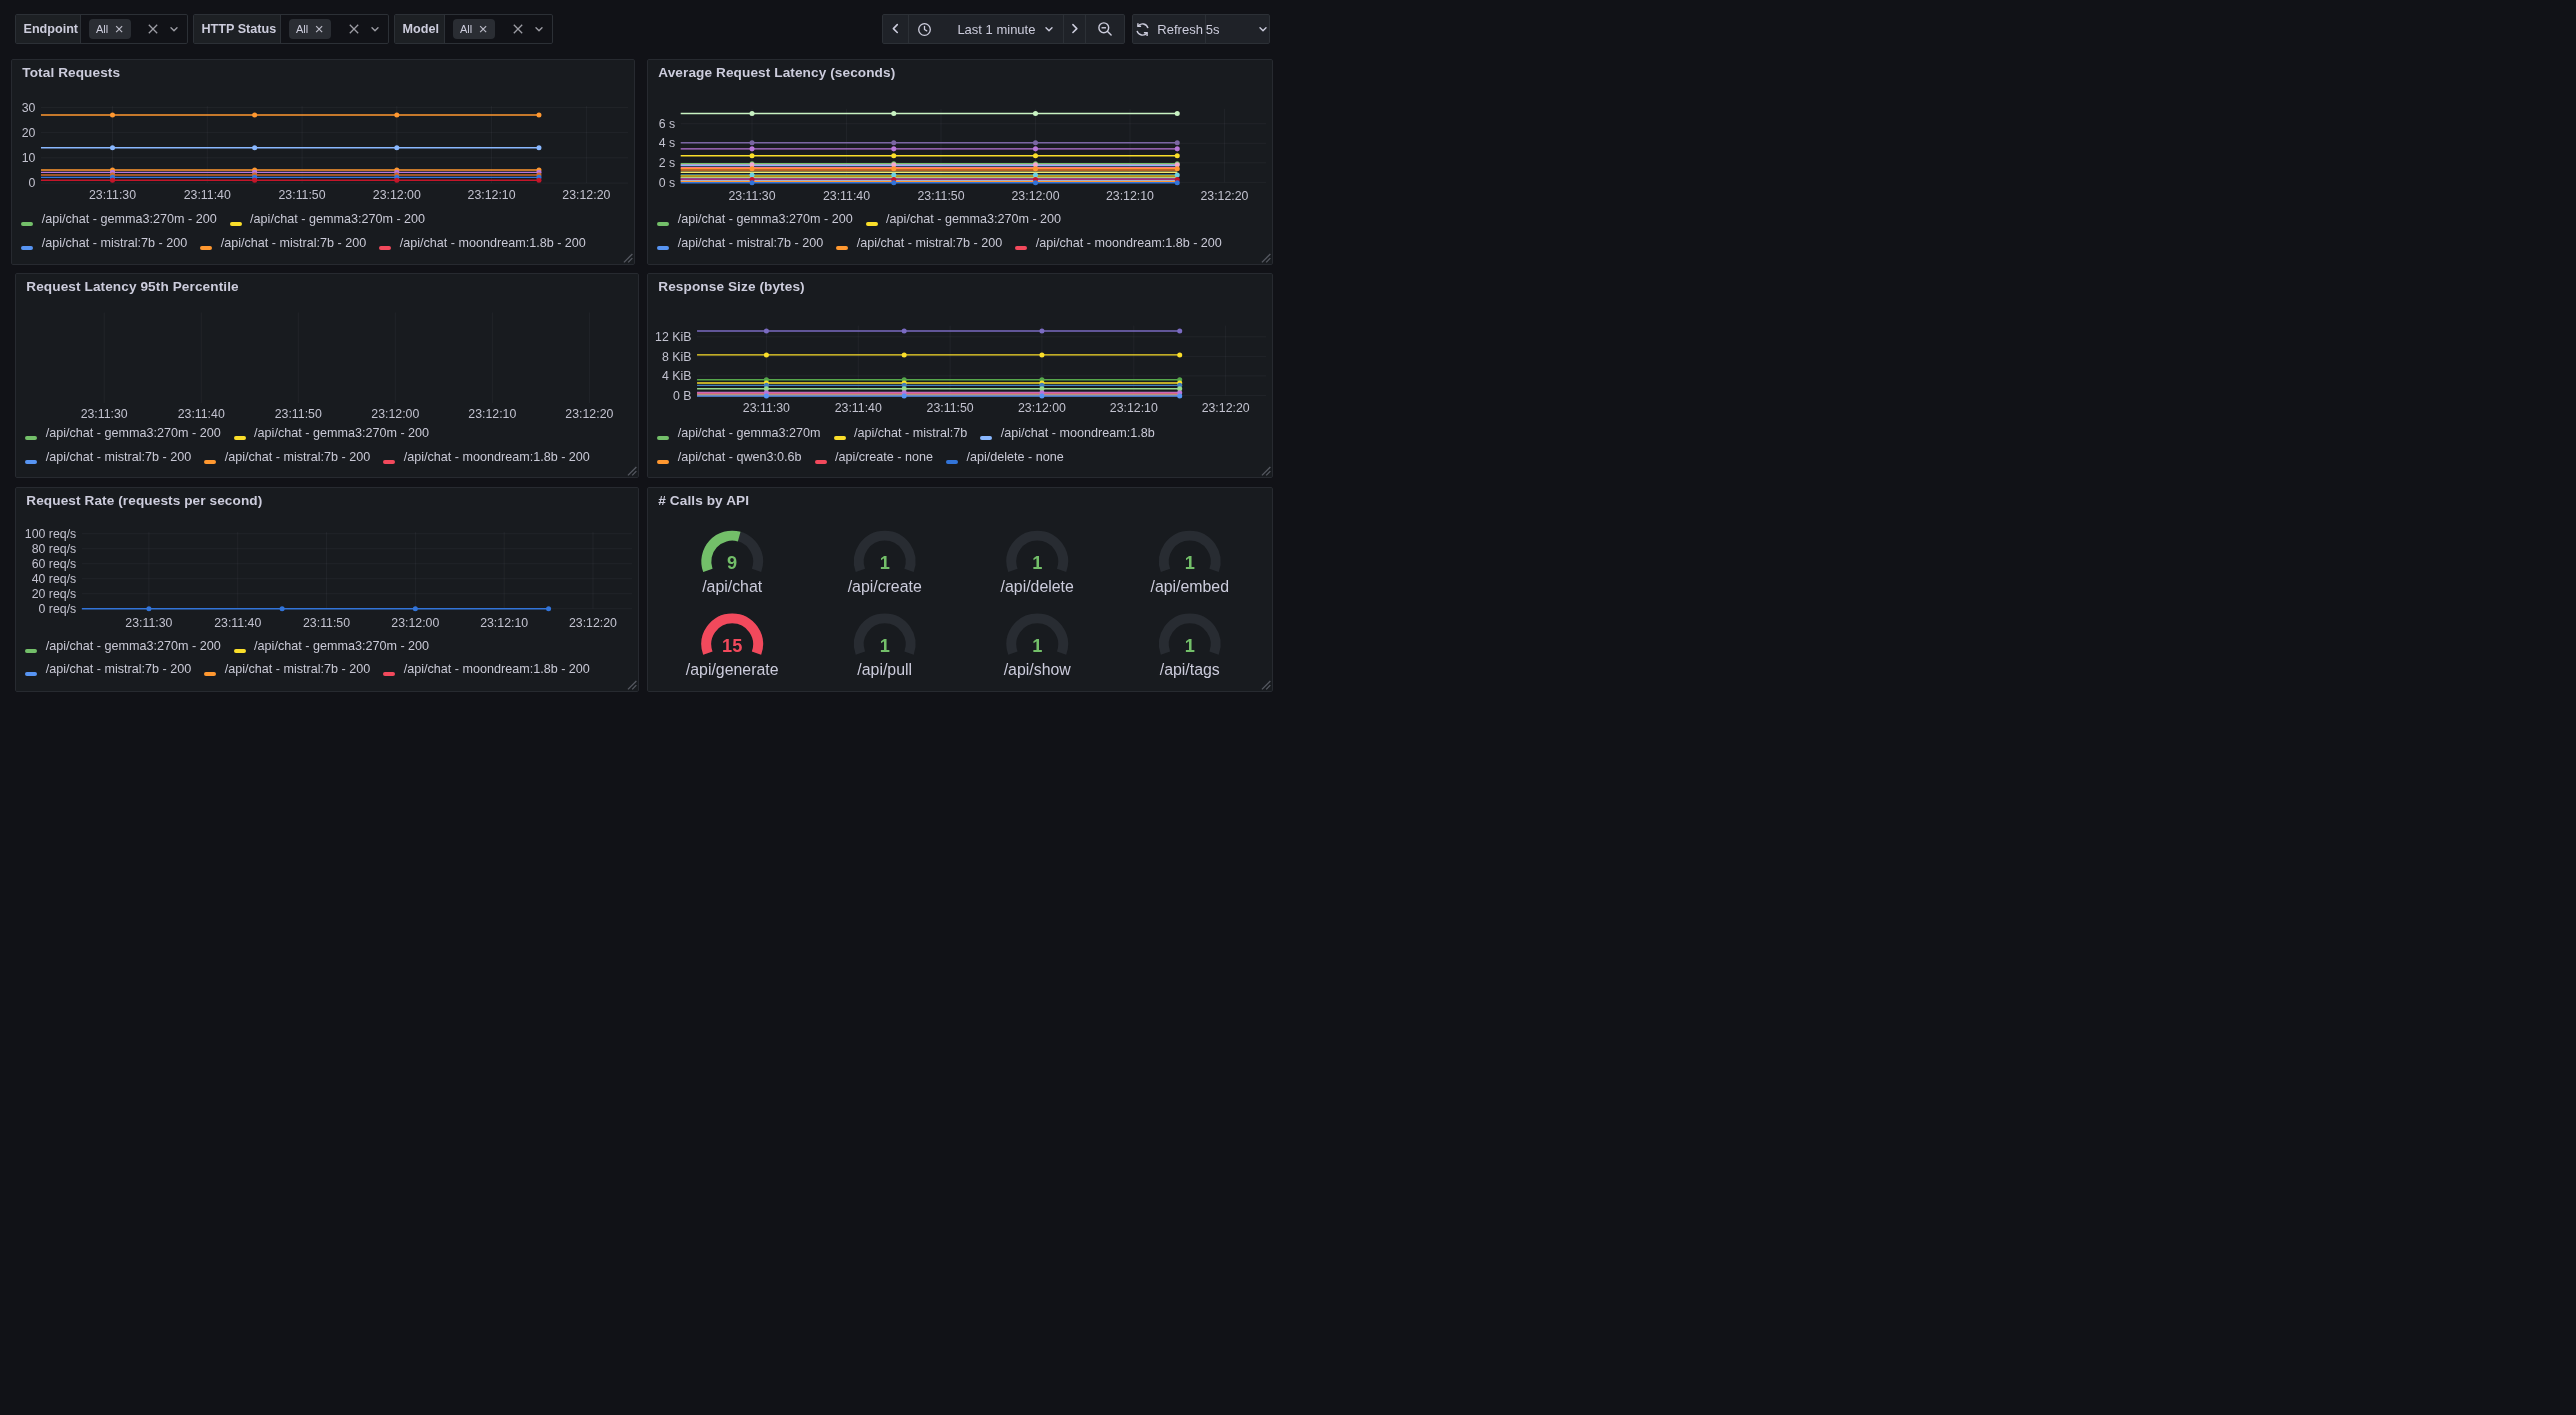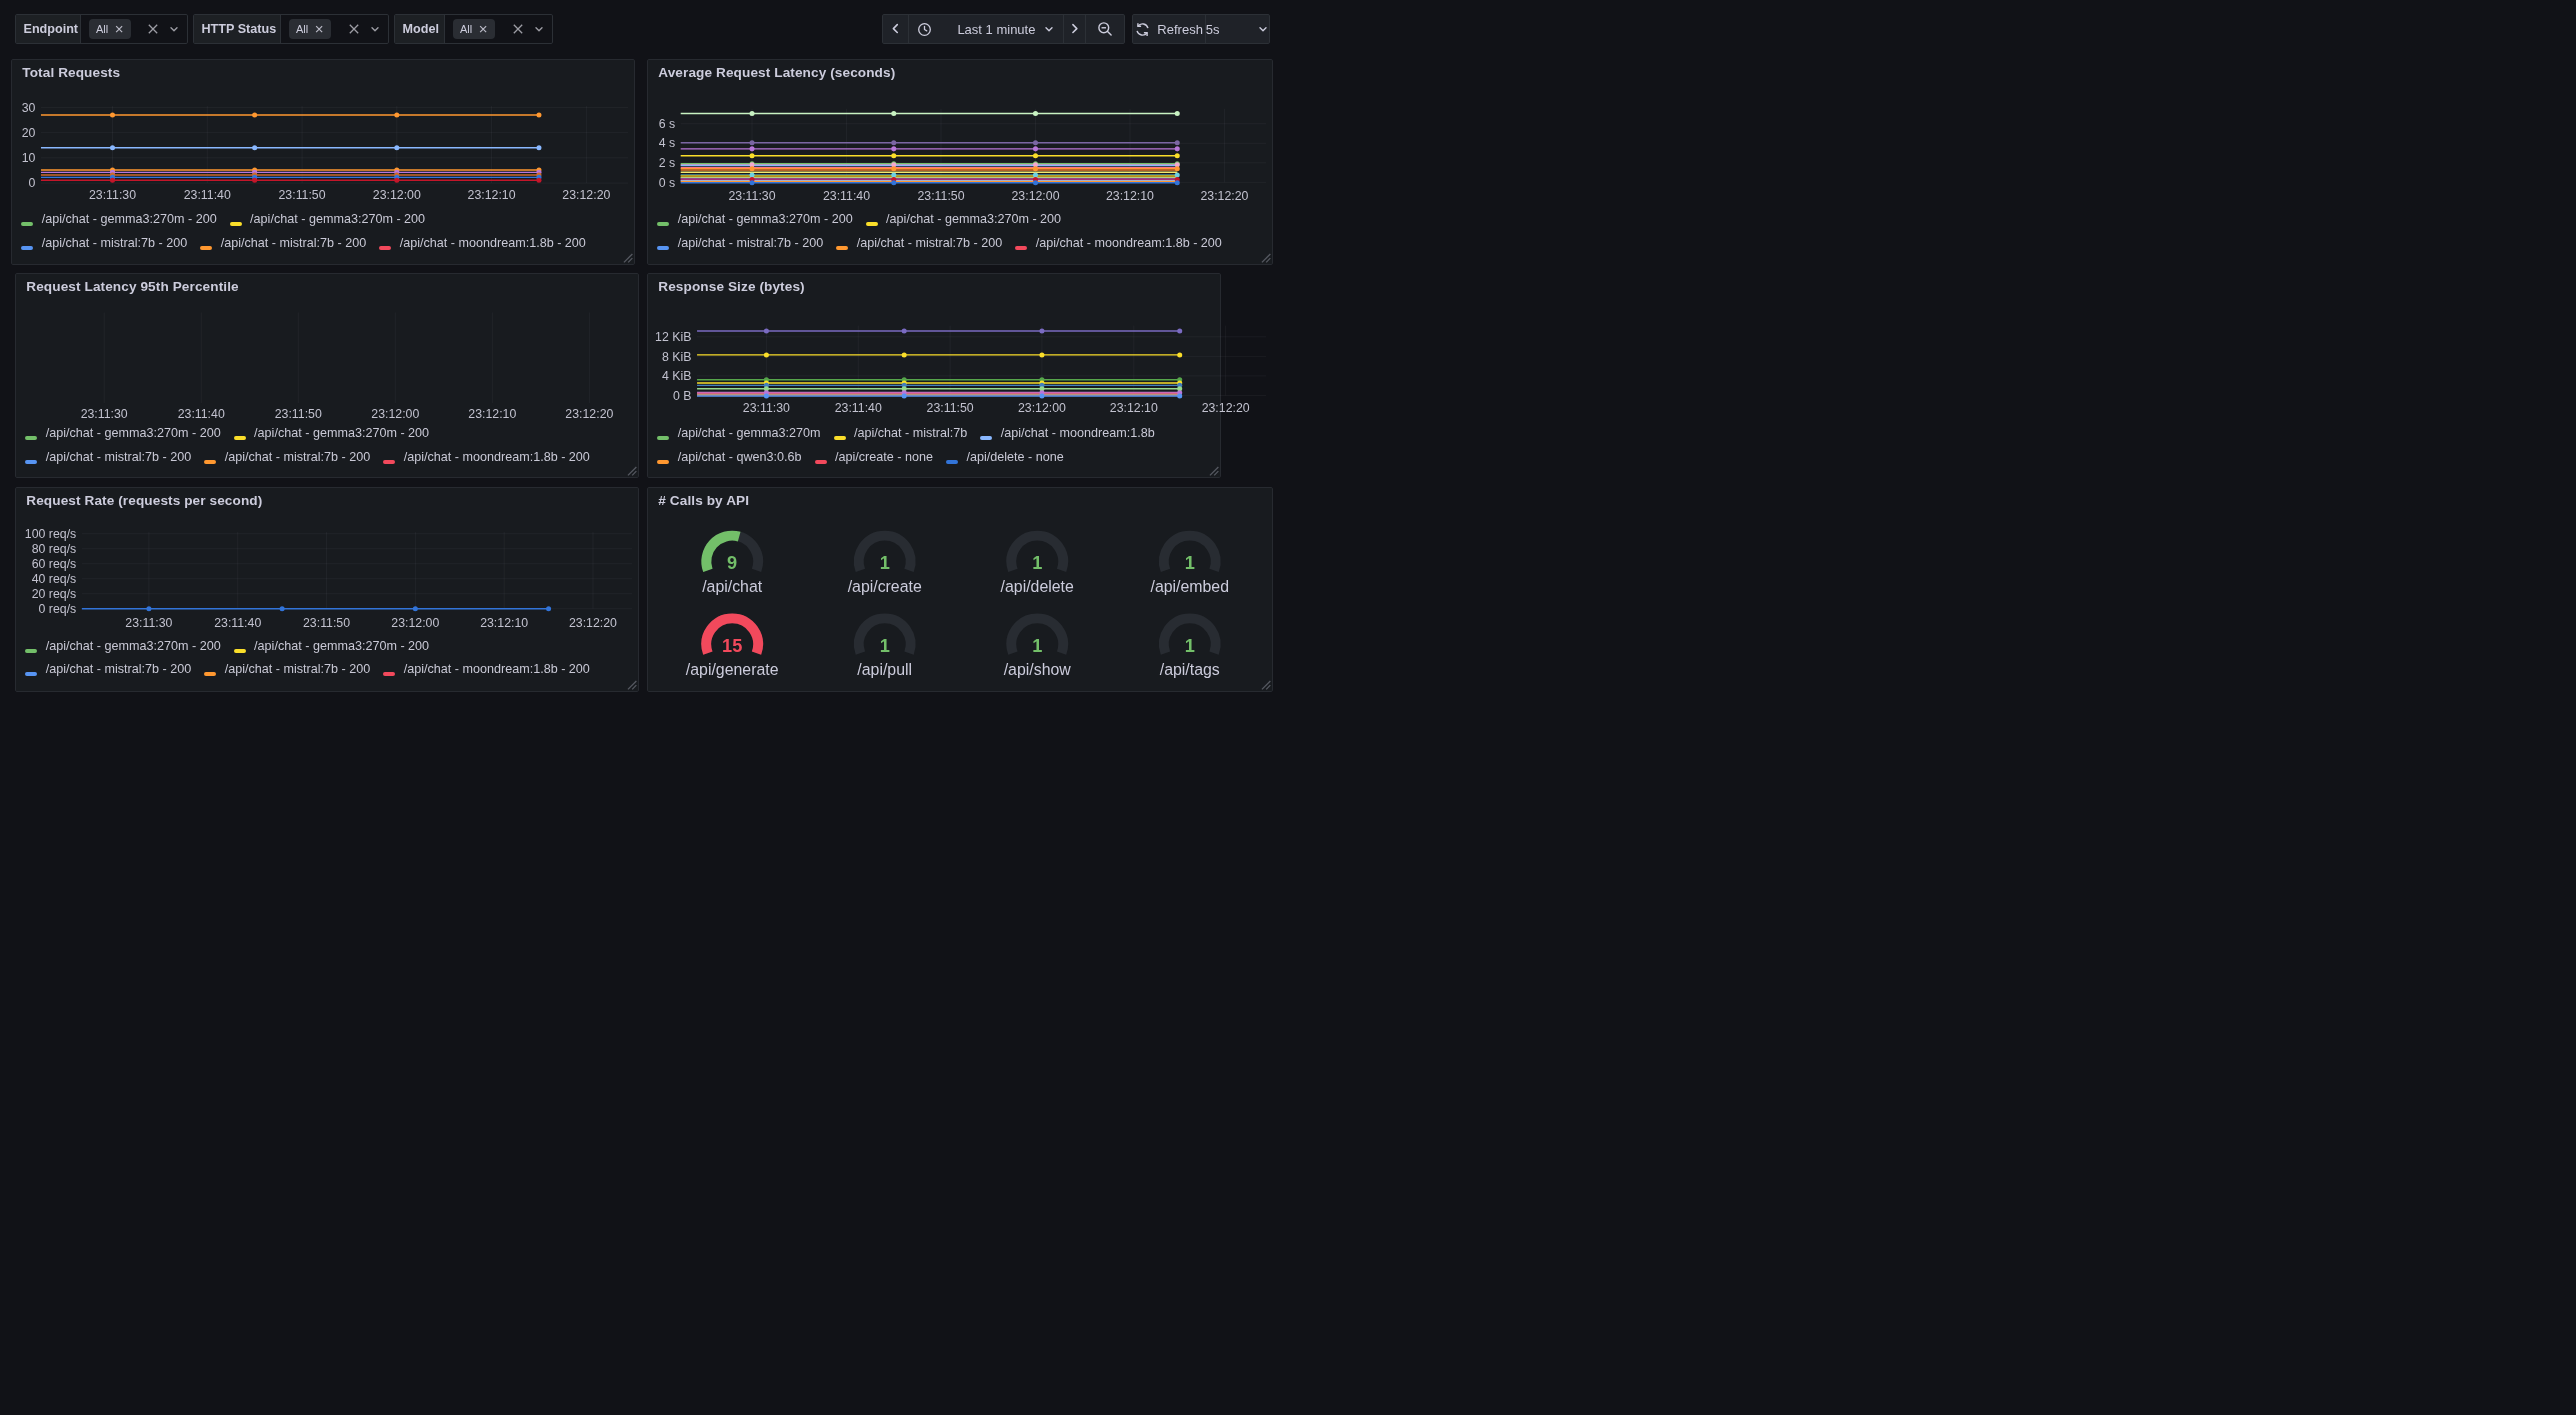--- a/index.html
+++ b/index.html
@@ -327,21 +327,21 @@
     <div class="lrow" style="top:174px">
       <span class="li"><span class="sw" style="background:#5794F2"></span>/api/chat - mistral:7b - 200</span>
       <span class="li"><span class="sw" style="background:#FF9830"></span>/api/chat - mistral:7b - 200</span>
       <span class="li"><span class="sw" style="background:#F2495C"></span>/api/chat - moondream:1.8b - 200</span>
     </div>
     <svg class="rsz" width="10.3" height="10.3" viewBox="0 0 11 11">
       <line x1="1" y1="10" x2="10" y2="1" stroke="#565961" stroke-width="1.4"></line>
       <line x1="5.5" y1="10" x2="10" y2="5.5" stroke="#565961" stroke-width="1.4"></line>
     </svg>
   </div>
-<div class="panel" style="left:647px;top:273px;width:574px;height:205px">
+<div class="panel" style="left:647px;top:273px;width:626px;height:205px">
     <div class="ptitle">Response Size (bytes)</div>
     <svg class="chart" width="626" height="205" viewBox="0 0 670 219">
       <line x1="52.5" y1="129.8" x2="661.5" y2="129.8" stroke="rgba(204,204,220,0.06)" stroke-width="1"></line>
       <line x1="52.5" y1="108.88" x2="661.5" y2="108.88" stroke="rgba(204,204,220,0.06)" stroke-width="1"></line>
       <line x1="52.5" y1="87.96" x2="661.5" y2="87.96" stroke="rgba(204,204,220,0.06)" stroke-width="1"></line>
       <line x1="52.5" y1="67.04" x2="661.5" y2="67.04" stroke="rgba(204,204,220,0.06)" stroke-width="1"></line>
       <line x1="126.72" y1="55" x2="126.72" y2="129.8" stroke="rgba(204,204,220,0.06)" stroke-width="1"></line>
       <line x1="225.03" y1="55" x2="225.03" y2="129.8" stroke="rgba(204,204,220,0.06)" stroke-width="1"></line>
       <line x1="323.33" y1="55" x2="323.33" y2="129.8" stroke="rgba(204,204,220,0.06)" stroke-width="1"></line>
       <line x1="421.64" y1="55" x2="421.64" y2="129.8" stroke="rgba(204,204,220,0.06)" stroke-width="1"></line>

